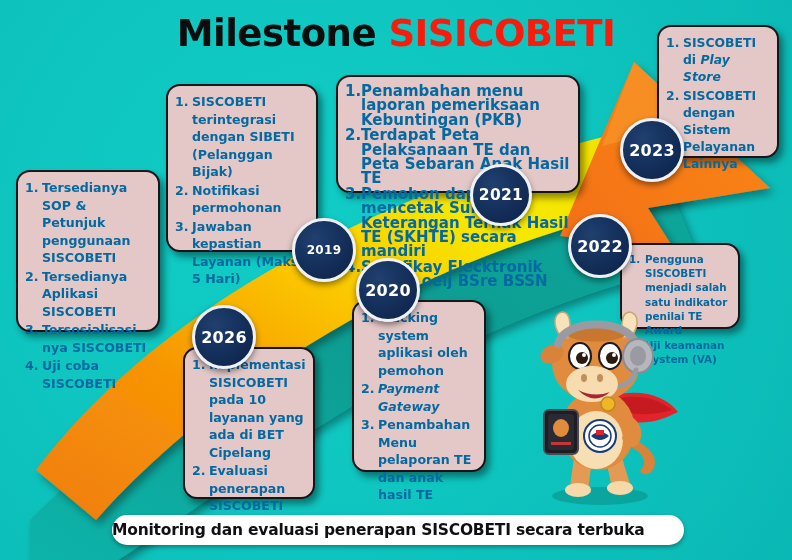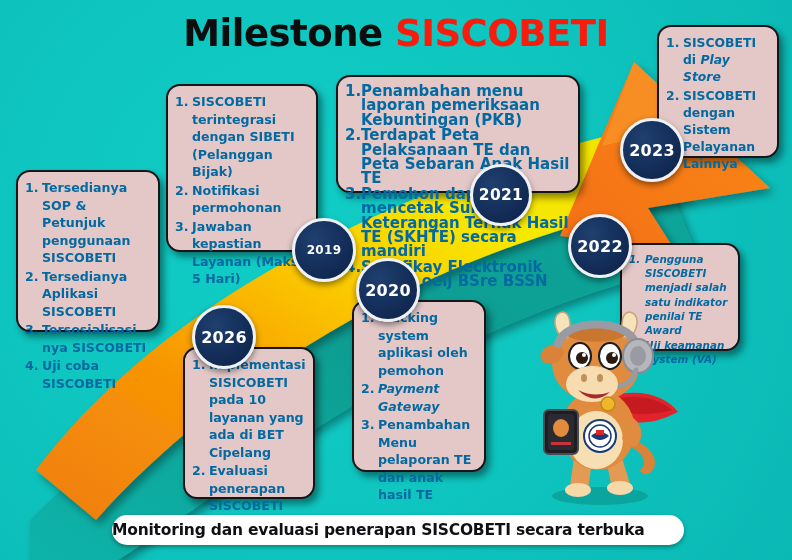--- a/index.html
+++ b/index.html
@@ -130,21 +130,21 @@
              L 770,188
              L 648,208
              L 676,252
              L 560,236
              L 596,150 Z" fill="url(#tipGrad)"></path>
     <path d="M 634,62 L 700,123 L 602,146 Z" fill="#f79026" opacity="0.85"></path>
   </svg>
 
   <div class="title">
     <span class="black">Milestone</span>
-    <span class="red">SISCOBETI</span>
+    <span class="red">SISICOBETI</span>
   </div>
 
   <div class="box" style="left:16px;top:170px;width:144px;height:162px;font-size:12.6px;line-height:17.5px;">
     <ol>
       <li><span>Tersedianya SOP &amp; Petunjuk penggunaan SISCOBETI</span></li>
       <li><span>Tersedianya Aplikasi SISCOBETI</span></li>
       <li><span>Tersosialisasi nya SISCOBETI</span></li>
       <li><span>Uji coba SISCOBETI</span></li>
     </ol>
   </div>
@@ -174,21 +174,21 @@
 
   <div class="box flush" style="left:336px;top:75px;width:244px;height:118px;font-size:15px;line-height:14.4px;">
     <ol>
       <li><span>Penambahan menu laporan pemeriksaan Kebuntingan (PKB)</span></li>
       <li><span>Terdapat Peta Pelaksanaan TE dan Peta Sebaran Anak Hasil TE</span></li>
       <li><span>Pemohon dapat mencetak Surat Keterangan Ternak Hasil TE (SKHTE) secara mandiri</span></li>
       <li><span>Sertifikay Elecktronik SKHTE oelj BSre BSSN</span></li>
     </ol>
   </div>
 
-  <div class="box flush" style="left:620px;top:243px;width:120px;height:108px;font-size:10.4px;line-height:14.2px;font-style:italic;">
+  <div class="box flush" style="left:620px;top:243px;width:120px;height:86px;font-size:10.4px;line-height:14.2px;">
     <ol>
       <li><span>Pengguna SISCOBETI menjadi salah satu indikator penilai TE Award</span></li>
       <li><span>Uji keamanan System (VA)</span></li>
     </ol>
   </div>
 
   <div class="box" style="left:657px;top:25px;width:122px;height:133px;font-size:12.4px;line-height:17.2px;">
     <ol>
       <li><span>SISCOBETI di </span><span class="it">Play Store</span></li>
       <li><span>SISCOBETI dengan Sistem Pelayanan Lainnya</span></li>

